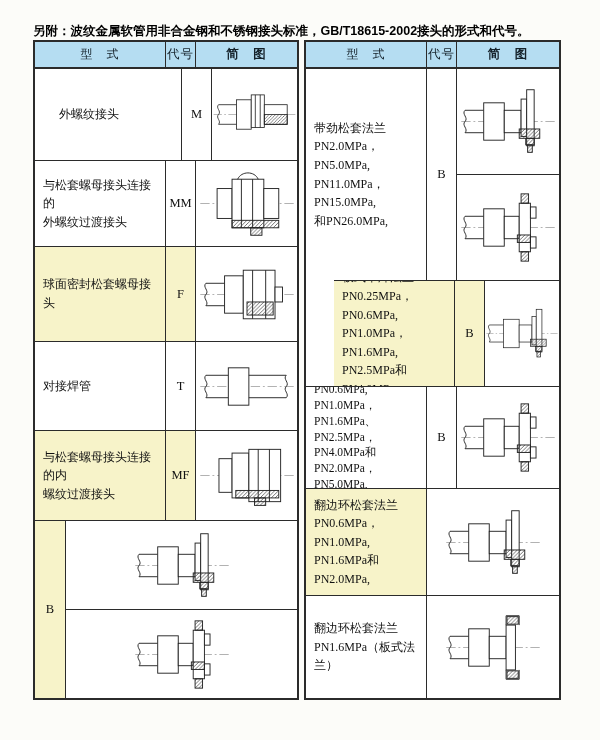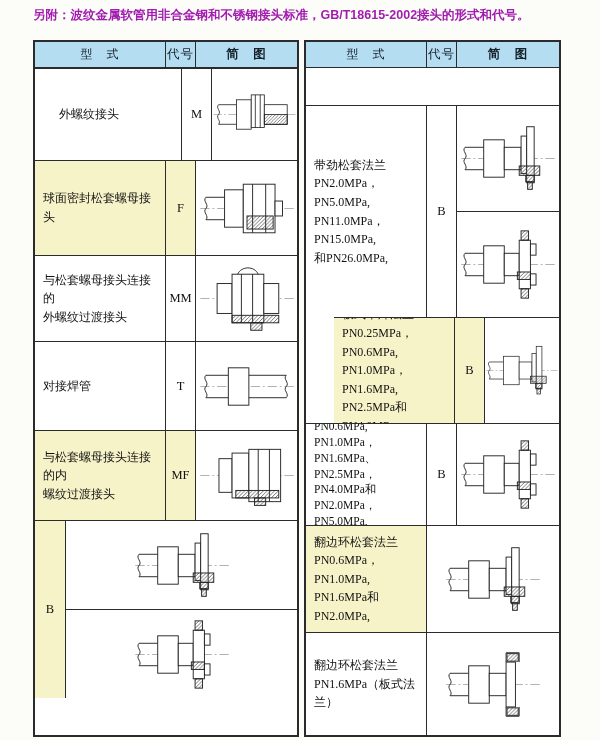--- a/index.html
+++ b/index.html
@@ -6,24 +6,24 @@
   html,body { width: 600px; height: 740px; }
   body {
     position: relative;
     background: #fcfcf9;
     font-family: "Liberation Sans", sans-serif;
     color: #111;
     overflow: hidden;
   }
   .note {
     position: absolute;
-    left: 33px; top: 7px;
+    left: 33px; top: 23px;
     width: 550px;
     font: bold 12.5px/1.4 "Liberation Sans", sans-serif;
-    color: #a21caf;
+    color: #000000;
   }
   .tables {
     position: absolute;
     left: 33px; top: 40px;
     display: flex;
     gap: 5px;
   }
   .half {
     border: 2px solid var(--bd, #2b2b2b);
     background: #fff;
@@ -97,20 +97,45 @@
               <rect x="30" y="20" width="18" height="36" fill="#fff" stroke="#222" stroke-width="1"></rect>
               <rect x="48" y="14" width="16" height="40" fill="#fff" stroke="#222" stroke-width="1"></rect>
               <line x1="53" y1="14" x2="53" y2="54" stroke="#222" stroke-width="1"></line>
               <line x1="59" y1="14" x2="59" y2="54" stroke="#222" stroke-width="1"></line>
               <rect x="64" y="26" width="28" height="24" fill="#fff" stroke="#222" stroke-width="1"></rect>
               <rect x="64" y="38" width="28" height="12" fill="url(#h1)" stroke="#222" stroke-width="1"></rect>
             </svg>
           </div>
         </div>
       </div>
+      <div class="hrow" style="height: 86px;">
+        <div class="cell type">与松套螺母接头连接的
+外螺纹过渡接头</div>
+        <div class="cell code">MM</div>
+        <div class="cell diagram">
+          <div class="sub">
+            <svg viewBox="0 0 104 76" width="98" height="71">
+              <defs>
+                <pattern id="h3" width="4" height="4" patternUnits="userSpaceOnUse">
+                  <path d="M0,4 L4,0" stroke="#444" stroke-width="0.8"></path>
+                </pattern>
+              </defs>
+              <line x1="2" y1="38" x2="102" y2="38" stroke="#888" stroke-width="0.7" stroke-dasharray="10 3 2 3"></line>
+              <rect x="20" y="22" width="16" height="32" fill="#fff" stroke="#222" stroke-width="1"></rect>
+              <rect x="36" y="12" width="34" height="52" fill="#fff" stroke="#222" stroke-width="1"></rect>
+              <path d="M42,12 C46,3 60,3 64,12" fill="none" stroke="#222" stroke-width="1"></path>
+              <line x1="46" y1="12" x2="46" y2="64" stroke="#222" stroke-width="1"></line>
+              <line x1="58" y1="12" x2="58" y2="64" stroke="#222" stroke-width="1"></line>
+              <rect x="70" y="22" width="16" height="32" fill="#fff" stroke="#222" stroke-width="1"></rect>
+              <rect x="36" y="56" width="50" height="8" fill="url(#h3)" stroke="#222" stroke-width="1"></rect>
+              <rect x="56" y="64" width="12" height="8" fill="url(#h3)" stroke="#222" stroke-width="1"></rect>
+            </svg>
+          </div>
+        </div>
+      </div>
       <div class="hrow" style="height: 95px;">
         <div class="cell type hl">球面密封松套螺母接头</div>
         <div class="cell code hl">F</div>
         <div class="cell diagram">
           <div class="sub">
             <svg viewBox="0 0 104 76" width="98" height="71">
               <defs>
                 <pattern id="h2" width="4" height="4" patternUnits="userSpaceOnUse">
                   <path d="M0,4 L4,0" stroke="#444" stroke-width="0.8"></path>
                 </pattern>
@@ -122,45 +147,20 @@
               <rect x="28" y="18" width="20" height="40" fill="#fff" stroke="#222" stroke-width="1"></rect>
               <rect x="48" y="12" width="34" height="52" fill="#fff" stroke="#222" stroke-width="1"></rect>
               <line x1="58" y1="12" x2="58" y2="64" stroke="#222" stroke-width="1"></line>
               <line x1="72" y1="12" x2="72" y2="64" stroke="#222" stroke-width="1"></line>
               <rect x="52" y="46" width="28" height="14" fill="url(#h2)" stroke="#222" stroke-width="1"></rect>
               <rect x="82" y="30" width="8" height="16" fill="#fff" stroke="#222" stroke-width="1"></rect>
             </svg>
           </div>
         </div>
       </div>
-      <div class="hrow" style="height: 86px;">
-        <div class="cell type">与松套螺母接头连接的
-外螺纹过渡接头</div>
-        <div class="cell code">MM</div>
-        <div class="cell diagram">
-          <div class="sub">
-            <svg viewBox="0 0 104 76" width="98" height="71">
-              <defs>
-                <pattern id="h3" width="4" height="4" patternUnits="userSpaceOnUse">
-                  <path d="M0,4 L4,0" stroke="#444" stroke-width="0.8"></path>
-                </pattern>
-              </defs>
-              <line x1="2" y1="38" x2="102" y2="38" stroke="#888" stroke-width="0.7" stroke-dasharray="10 3 2 3"></line>
-              <rect x="20" y="22" width="16" height="32" fill="#fff" stroke="#222" stroke-width="1"></rect>
-              <rect x="36" y="12" width="34" height="52" fill="#fff" stroke="#222" stroke-width="1"></rect>
-              <path d="M42,12 C46,3 60,3 64,12" fill="none" stroke="#222" stroke-width="1"></path>
-              <line x1="46" y1="12" x2="46" y2="64" stroke="#222" stroke-width="1"></line>
-              <line x1="58" y1="12" x2="58" y2="64" stroke="#222" stroke-width="1"></line>
-              <rect x="70" y="22" width="16" height="32" fill="#fff" stroke="#222" stroke-width="1"></rect>
-              <rect x="36" y="56" width="50" height="8" fill="url(#h3)" stroke="#222" stroke-width="1"></rect>
-              <rect x="56" y="64" width="12" height="8" fill="url(#h3)" stroke="#222" stroke-width="1"></rect>
-            </svg>
-          </div>
-        </div>
-      </div>
       <div class="hrow" style="height: 89px;">
         <div class="cell type">对接焊管</div>
         <div class="cell code">T</div>
         <div class="cell diagram">
           <div class="sub">
             <svg viewBox="0 0 104 76" width="98" height="71">
               <defs>
                 <pattern id="h5" width="4" height="4" patternUnits="userSpaceOnUse">
                   <path d="M0,4 L4,0" stroke="#444" stroke-width="0.8"></path>
                 </pattern>
@@ -247,21 +247,21 @@
           </div>
         </div>
       </div>
     </div>
   <div class="half right" id="right-table">
       <div class="hrow header" style="height: 26px;">
         <div class="cell head type">型　式</div>
         <div class="cell head code">代号</div>
         <div class="cell head" style="flex: 1 1 0%; display: flex; align-items: center; justify-content: center;">简　图</div>
       </div>
-      <div class="hrow" style="height: 212px; margin-top: 37px;">
+      <div class="hrow" style="height: 212px;">
         <div class="cell type">带劲松套法兰
 PN2.0MPa，PN5.0MPa,
 PN11.0MPa，PN15.0MPa,
 和PN26.0MPa,</div>
         <div class="cell code">B</div>
         <div class="cell diagram">
           <div class="sub">
             <svg viewBox="0 0 104 76" width="98" height="71">
               <defs>
                 <pattern id="h8" width="4" height="4" patternUnits="userSpaceOnUse">

